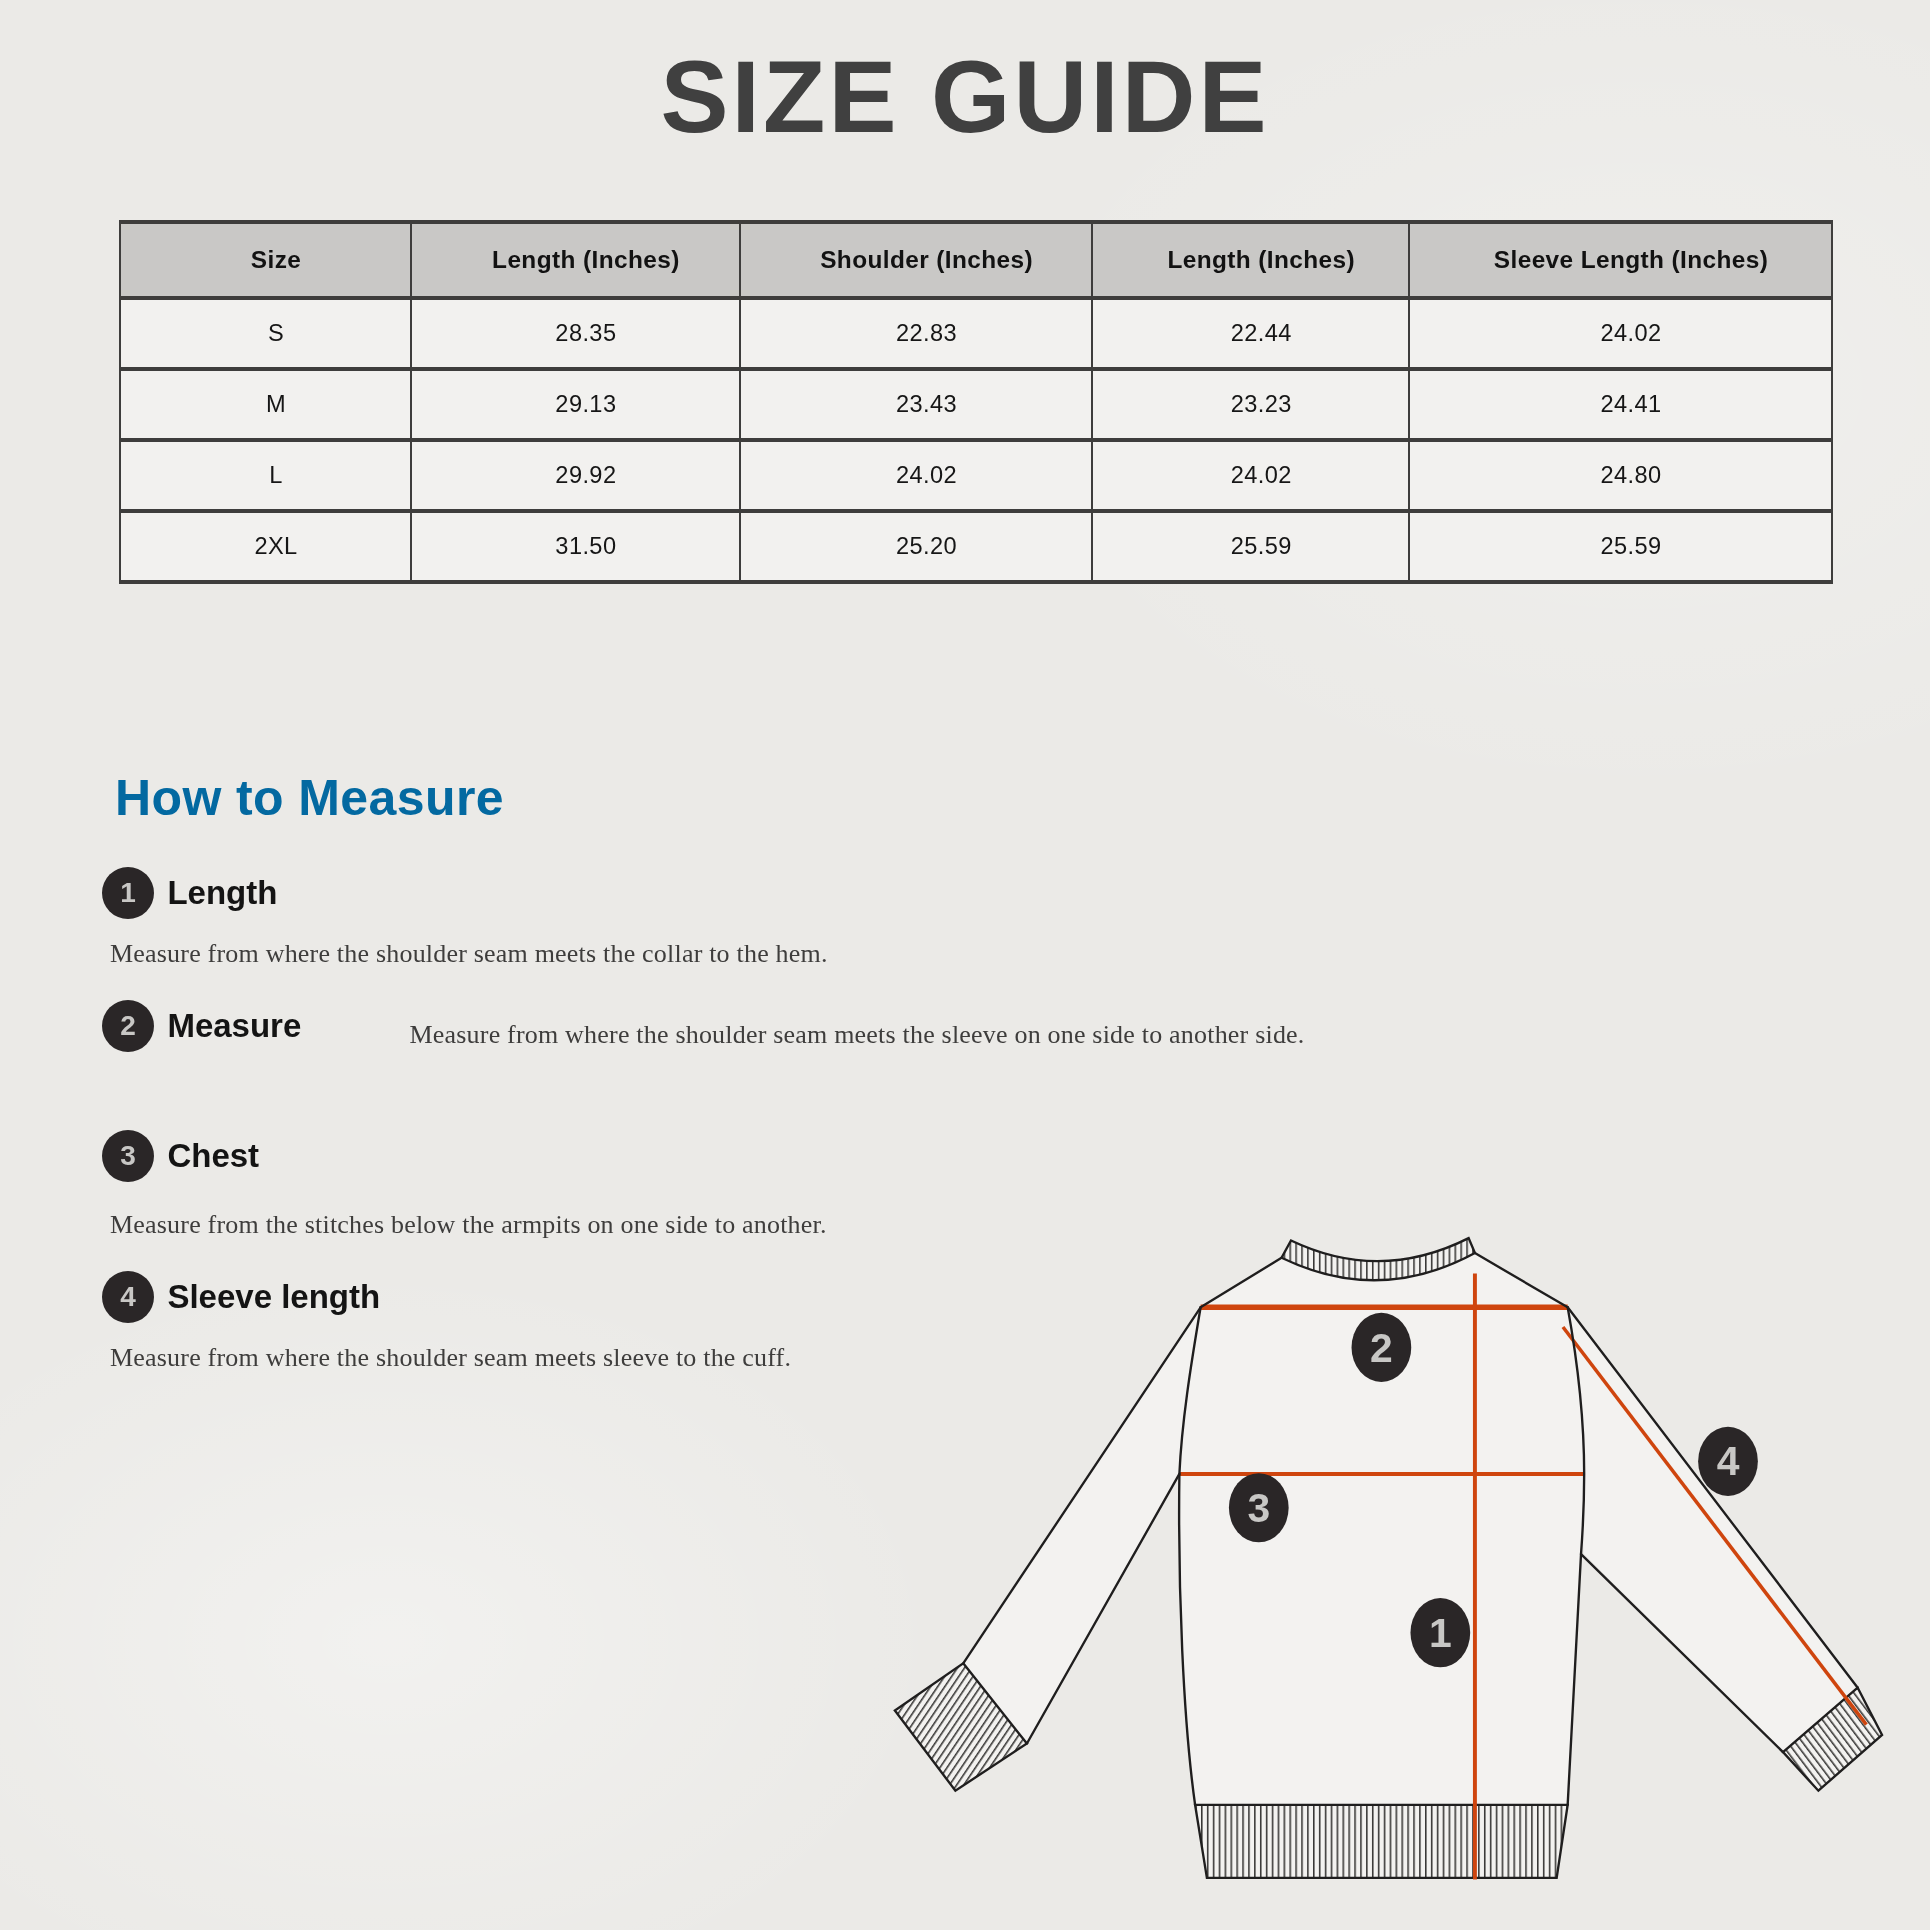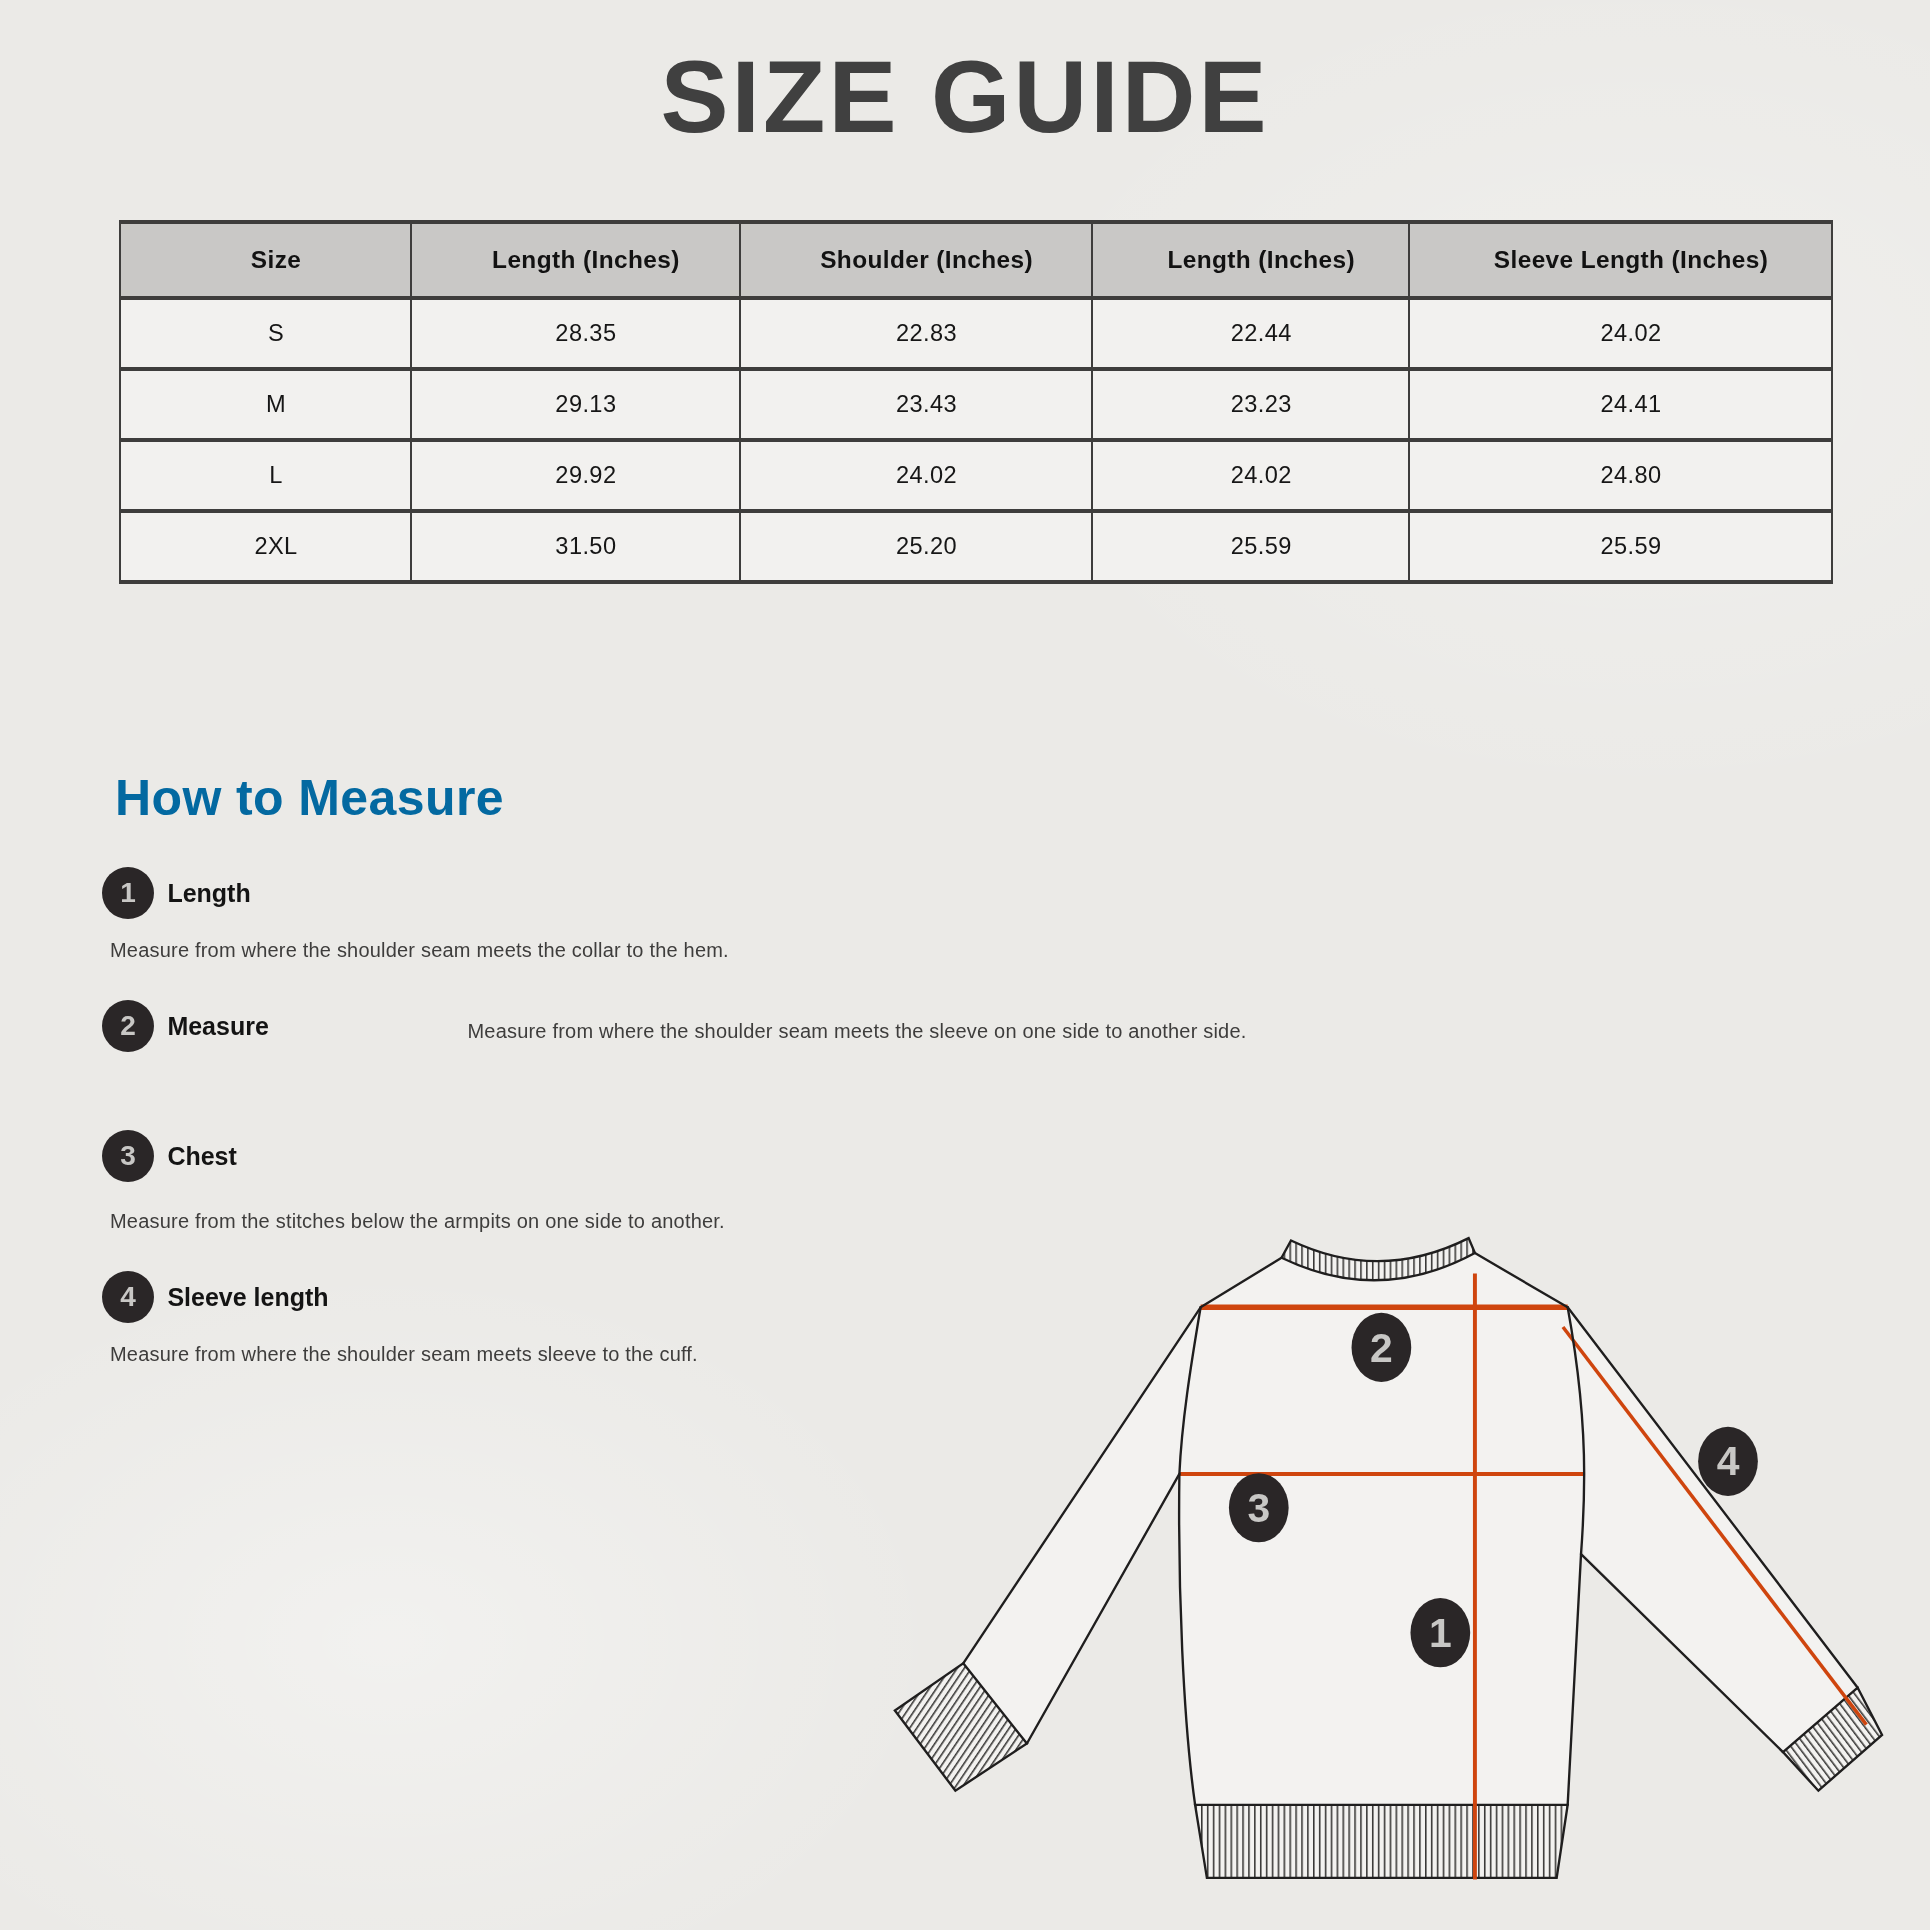--- a/index.html
+++ b/index.html
@@ -50,24 +50,24 @@
     position: absolute; left: 102px;
     display: flex; align-items: center; gap: 13.4px;
   }
   .badge {
     width: 52px; height: 52px; border-radius: 50%;
     background: #2a2627; color: #c8c7c5;
     font-size: 28px; font-weight: bold;
     display: flex; align-items: center; justify-content: center;
     flex: 0 0 auto;
   }
-  .step-label { font-size: 25px; font-weight: bold; color: #141414; }
+  .step-label { font-size: 33px; font-weight: bold; color: #141414; }
   .step-desc {
     position: absolute; left: 110px; width: 1494px;
-    font-size: 20px; color: #3e3d3c; letter-spacing: 0.2px;
+    font-size: 26px; color: #3e3d3c; letter-spacing: 0.2px; font-family: Liberation Serif, serif;
   }
   .pos-s1h { top: 867px; } .pos-s1d { top: 939px; }
   .pos-s2h { top: 1000px; } .pos-s2d { top: 1020px; text-align: center; }
   .pos-s3h { top: 1130px; } .pos-s3d { top: 1210px; }
   .pos-s4h { top: 1271px; } .pos-s4d { top: 1343px; }
   .sweater-svg { position: absolute; left: 865px; top: 1234px; }
 </style>
 </head>
 <body>
 

